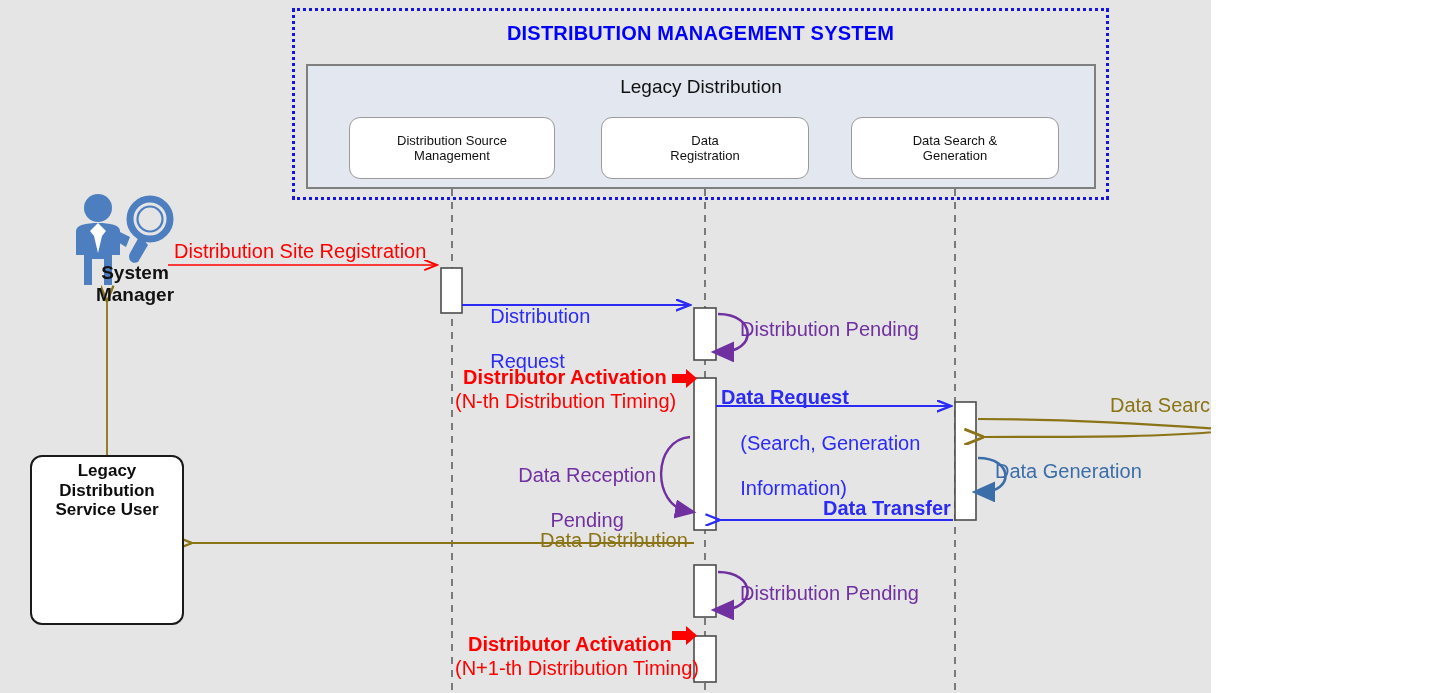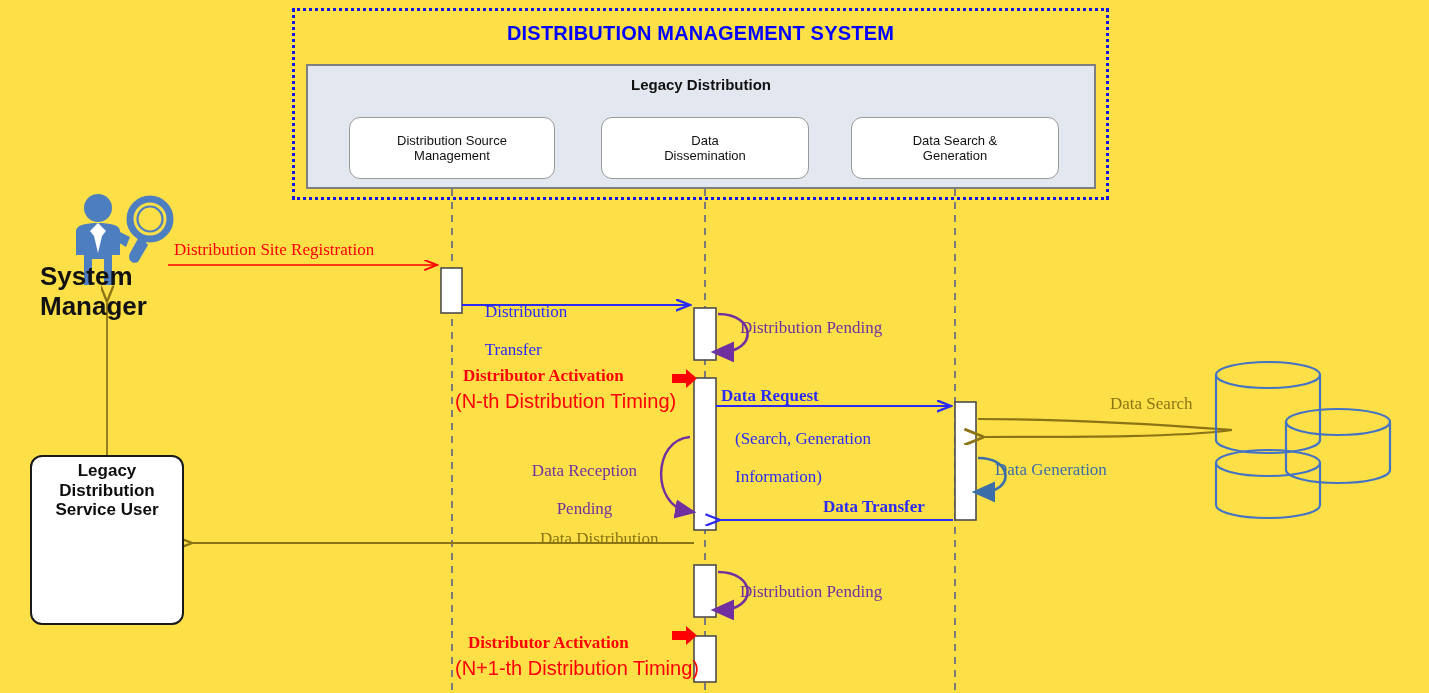--- a/index.html
+++ b/index.html
@@ -6,23 +6,23 @@
     margin: 0;
     padding: 0;
     background: #ffffff;
   }
   body {
     font-family: "Liberation Sans", sans-serif;
     -webkit-font-smoothing: antialiased;
   }
   #stage {
     position: relative;
-    width: 1429px;
+    width: 1211px;
     height: 693px;
-    background: #fde047;
+    background: #e5e5e5;
     overflow: hidden;
   }
   #svg-layer {
     position: absolute;
     left: 0; top: 0;
     width: 1429px;
     height: 693px;
   }
   .lbl {
     position: absolute;
@@ -58,22 +58,22 @@
     background: #e2e7f0;
     border: 2px solid #7f7f7f;
     box-sizing: border-box;
   }
   .band-title {
     position: absolute;
     left: 306px; top: 76px;
     width: 790px;
     text-align: center;
     color: #111111;
-    font-size: 15px;
-    font-weight: bold;
+    font-size: 19px;
+    font-weight: normal;
   }
 
   
   .part {
     position: absolute;
     top: 117px;
     height: 62px;
     background: #ffffff;
     border: 1.5px solid #9a9a9a;
     border-radius: 11px;
@@ -86,23 +86,23 @@
     font-size: 13px;
     line-height: 1.18;
   }
   .part.p1 { left: 349px; width: 206px; }
   .part.p2 { left: 601px; width: 208px; }
   .part.p3 { left: 851px; width: 208px; }
   .mgr-caption {
     position: absolute;
     left: 40px; top: 262px;
     width: 190px;
-    text-align: left;
+    text-align: center;
     color: #121212;
-    font-size: 26px;
+    font-size: 19px;
     font-weight: bold;
     line-height: 1.14;
   }
 
   
   .user-box {
     position: absolute;
     left: 30px; top: 455px;
     width: 154px; height: 170px;
     background: #ffffff;
@@ -130,21 +130,21 @@
     font-weight: bold;
   }
 
   
   .msg-red   { color: #ff0000; }
   .msg-blue  { color: #2b2bf5; }
   .msg-purple{ color: #7030a0; }
   .msg-olive { color: #8b7416; }
   .msg-steel { color: #3b6ea8; }
 
-  .f17 { font-size: 17px; font-family: Liberation Serif, serif; }
+  .f17 { font-size: 20px; }
   .f15 { font-size: 20px; }
   .tc  { text-align: center; }
 </style>
 </head>
 <body>
 
 <div id="stage">
 
   <svg id="svg-layer" viewBox="0 0 1429 693">
     <defs>
@@ -288,21 +288,21 @@
   <div class="sys-box"></div>
   <div class="sys-title">DISTRIBUTION MANAGEMENT SYSTEM</div>
 
   <div class="band"></div>
   <div class="band-title">Legacy Distribution</div>
 
   <div class="part p1">
     <span><span>Distribution Source</span><br><span>Management</span></span>
   </div>
   <div class="part p2">
-    <span><span>Data</span><br><span>Dissemination</span></span>
+    <span><span>Data</span><br><span>Registration</span></span>
   </div>
   <div class="part p3">
     <span><span>Data Search &amp;</span><br><span>Generation</span></span>
   </div>
 
   <div class="mgr-caption">
     <span>System</span><br>
     <span>Manager</span>
   </div>
 
@@ -311,21 +311,21 @@
     <span>Legacy</span><br>
     <span>Distribution</span><br>
     <span>Service User</span>
   </div>
 
 
   <div class="lbl msg-red f17" style="left:174px; top:240px;">Distribution Site Registration</div>
 
   <div class="lbl msg-blue f17" style="left:468px; top:283px;">
     <span>Distribution</span><br>
-    <span>Transfer</span>
+    <span>Request</span>
   </div>
 
   <div class="lbl msg-purple f17" style="left:740px; top:318px;">Distribution Pending</div>
 
   <div class="lbl msg-red f17" style="left:463px; top:366px; font-weight:bold;">Distributor Activation</div>
   <div class="lbl msg-red f15" style="left:455px; top:390px;">(N-th Distribution Timing)</div>
 
   <div class="lbl msg-blue f17" style="left:721px; top:386px; font-weight:bold;">Data Request</div>
   <div class="lbl msg-blue f17" style="left:718px; top:410px;">
     <span>(Search, Generation</span><br>

